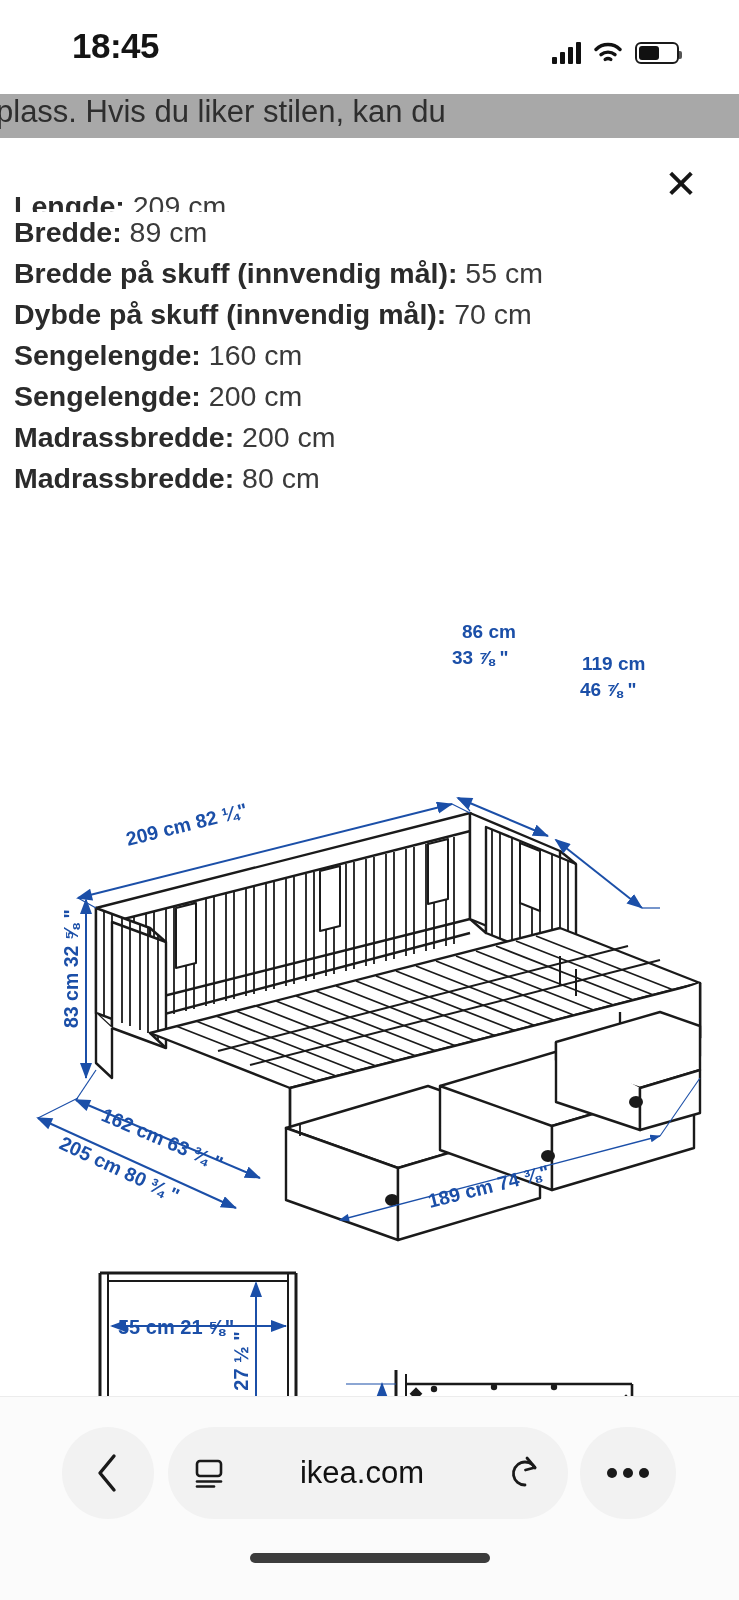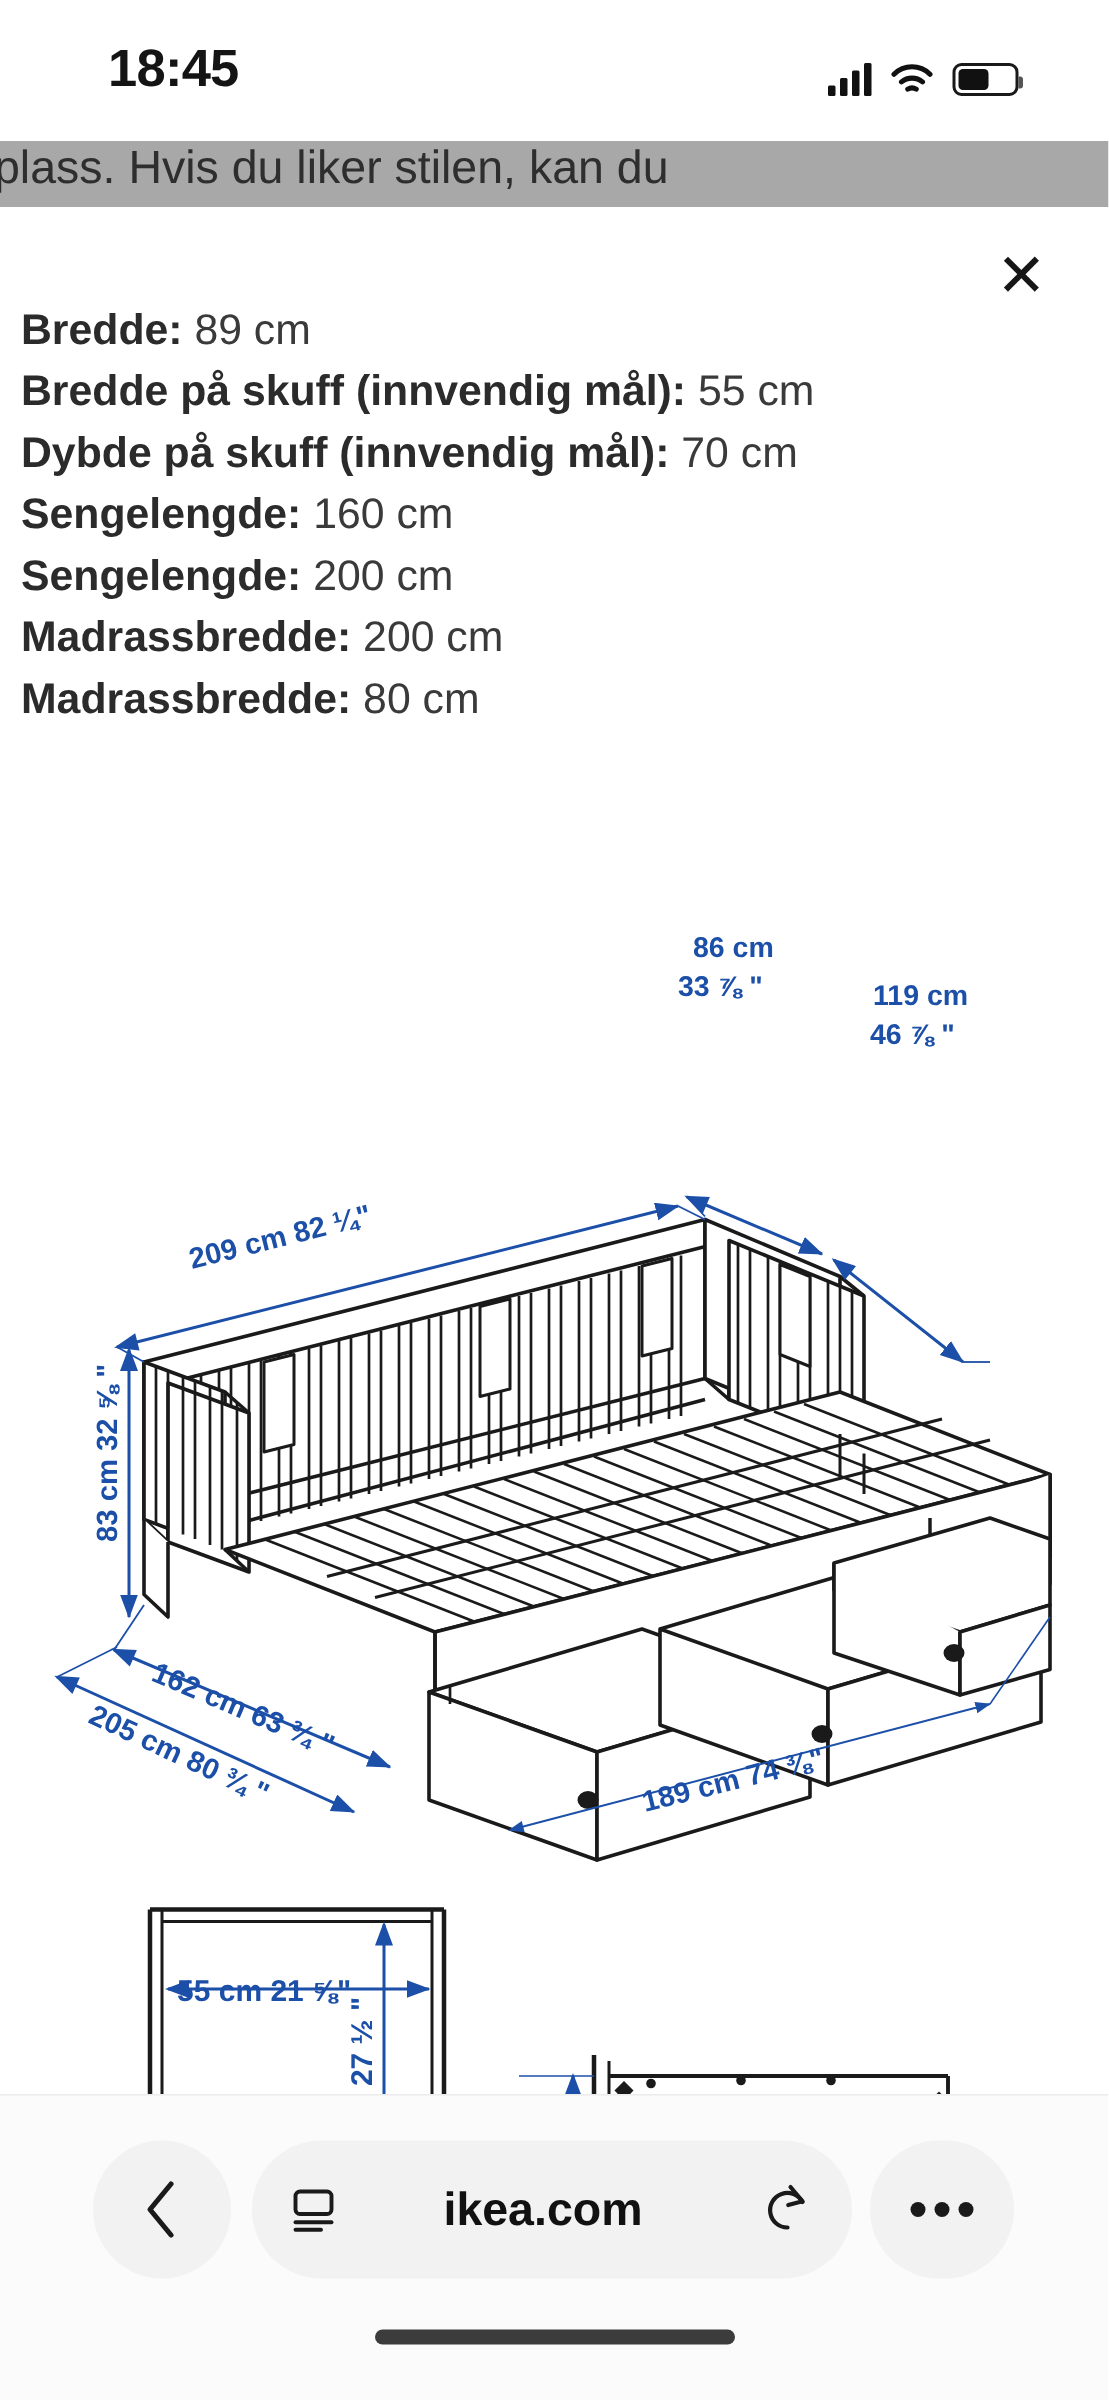--- a/index.html
+++ b/index.html
@@ -116,20 +116,24 @@
 
   <div class="cut-banner">
     <span>plass. Hvis du liker stilen, kan du</span>
   </div>
 
   <div class="sheet">
 
     <div class="close-btn">✕</div>
 
     <div class="specs">
+      <div class="spec-row clipped">
+        <b>Lengde:</b>
+        <span class="v">209 cm</span>
+      </div>
       <div class="spec-row">
         <b>Bredde:</b>
         <span class="v">89 cm</span>
       </div>
       <div class="spec-row">
         <b>Bredde på skuff (innvendig mål):</b>
         <span class="v">55 cm</span>
       </div>
       <div class="spec-row">
         <b>Dybde på skuff (innvendig mål):</b>
@@ -382,21 +386,21 @@
 
           <text x="0" y="0" font-size="20" transform="translate(248,845) rotate(-90)">70 cm 27 ½ "</text>
 
           <text x="0" y="0" font-size="18" transform="translate(348,840) rotate(-90)">20 cm</text>
           <text x="0" y="0" font-size="18" transform="translate(372,838) rotate(-90)">7 ⅞"</text>
         </g>
       </svg>
     </div>
   </div>
 
-  <div style="position:absolute;left:0;top:1396px;width:739px;height:204px;background:#fbfbfb;border-top:1px solid #ececec;font-weight:bold;">
+  <div style="position:absolute;left:0;top:1396px;width:739px;height:204px;background:#fbfbfb;border-top:1px solid #ececec;">
 
     <div style="position:absolute;left:62px;top:30px;width:92px;height:92px;border-radius:46px;background:#f2f2f2;display:flex;align-items:center;justify-content:center;">
       <svg width="30" height="44" viewBox="0 0 30 44">
         <path d="M21,5 L7,22 L21,39" fill="none" stroke="#1a1a1a" stroke-width="3.4" stroke-linecap="round" stroke-linejoin="round"></path>
       </svg>
     </div>
 
     <div style="position:absolute;left:168px;top:30px;width:400px;height:92px;border-radius:46px;background:#f2f2f2;display:flex;align-items:center;">
       <span style="margin-left:24px;display:flex;align-items:center;">
         <svg width="34" height="34" viewBox="0 0 34 34">

